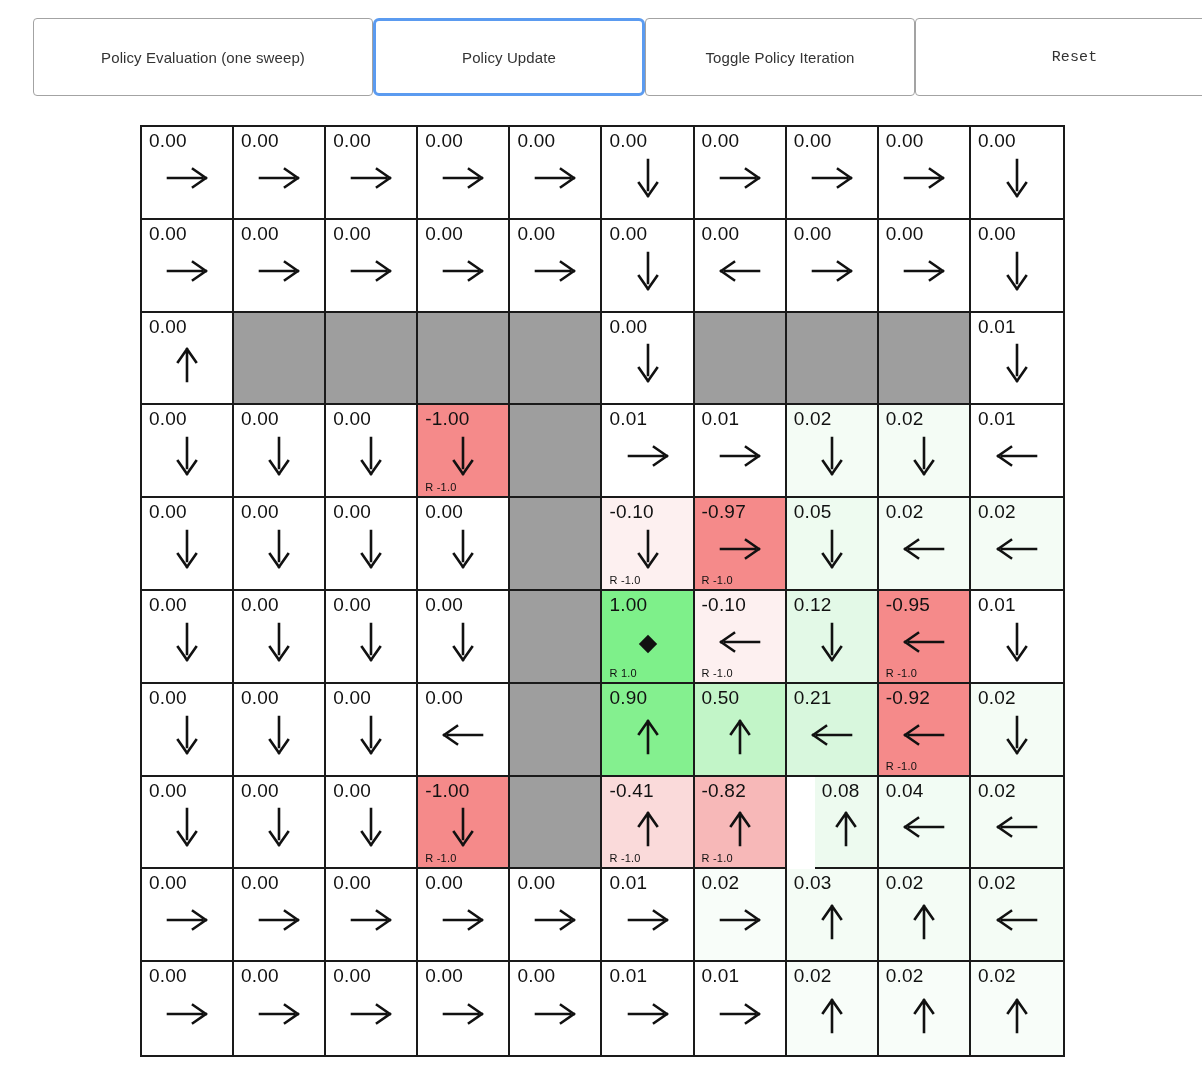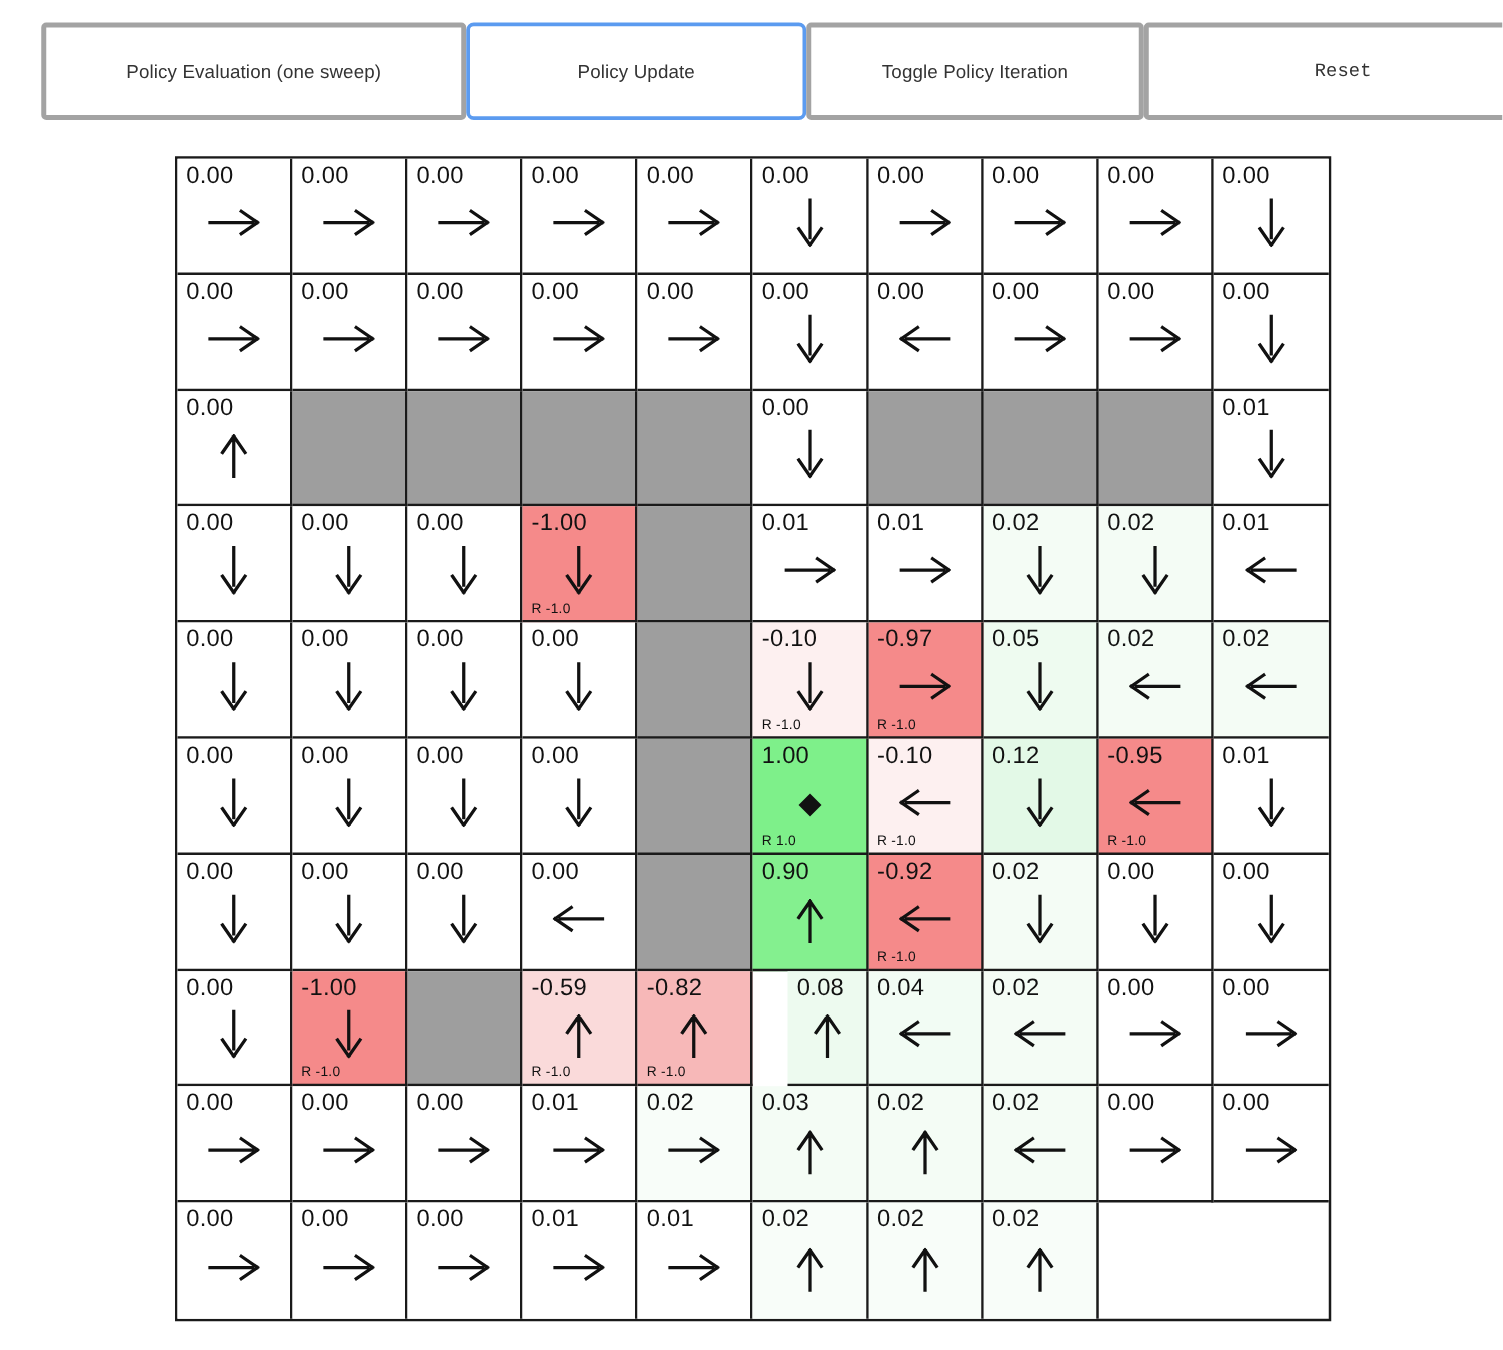--- a/index.html
+++ b/index.html
@@ -23,21 +23,21 @@
     top: 18px;
     left: 33px;
     width: 1145px;
     height: 78px;
     display: flex;
     gap: 0px;
   }
   .tbtn {
     flex: 0 0 auto;
     background: #ffffff;
-    border: 4px solid #a3a3a3;
+    border: 1px solid #a3a3a3;
     border-radius: 4px;
     display: flex;
     align-items: center;
     justify-content: center;
     font-size: 15px;
     color: #333333;
     box-sizing: border-box;
     letter-spacing: 0.1px;
     cursor: pointer;
   }
@@ -574,20 +574,36 @@
         </div>
         <div class="cell wall"></div>
         <div class="cell" style="background: rgb(132, 240, 143);">
           <div class="val">0.90</div>
           <div class="arrow">
             <svg width="46" height="40" viewBox="0 0 46 40">
               <path d="M23 38 L23 8 M23 6 L14 19 M23 6 L32 19" stroke="#111" stroke-width="2.6" fill="none" stroke-linecap="square"></path>
             </svg>
           </div>
         </div>
+        <div class="cell" style="background: rgb(194, 245, 200);">
+          <div class="val">0.50</div>
+          <div class="arrow">
+            <svg width="46" height="40" viewBox="0 0 46 40">
+              <path d="M23 38 L23 8 M23 6 L14 19 M23 6 L32 19" stroke="#111" stroke-width="2.6" fill="none" stroke-linecap="square"></path>
+            </svg>
+          </div>
+        </div>
+        <div class="cell" style="background: rgb(216, 247, 221);">
+          <div class="val">0.21</div>
+          <div class="arrow">
+            <svg width="46" height="40" viewBox="0 0 46 40">
+              <path d="M42 20 L8 20 M4 20 L17 11 M4 20 L17 29" stroke="#111" stroke-width="2.6" fill="none" stroke-linecap="square"></path>
+            </svg>
+          </div>
+        </div>
         <div class="cell" style="background: rgb(245, 138, 138); padding-left: 27px;">
           <div class="val">-0.92</div>
           <div class="rew">R -1.0</div>
           <div class="arrow">
             <svg width="46" height="40" viewBox="0 0 46 40">
               <path d="M42 20 L8 20 M4 20 L17 11 M4 20 L17 29" stroke="#111" stroke-width="2.6" fill="none" stroke-linecap="square"></path>
             </svg>
           </div>
         </div>
         <div class="cell" style="background: rgb(244, 252, 245);">
@@ -626,21 +642,21 @@
           <div class="val">-1.00</div>
           <div class="rew">R -1.0</div>
           <div class="arrow">
             <svg width="46" height="40" viewBox="0 0 46 40">
               <path d="M23 2 L23 32 M23 38 L14 25 M23 38 L32 25" stroke="#111" stroke-width="2.6" fill="none" stroke-linecap="square"></path>
             </svg>
           </div>
         </div>
         <div class="cell wall"></div>
         <div class="cell" style="background: rgb(250, 218, 218);">
-          <div class="val">-0.59</div>
+          <div class="val">-0.41</div>
           <div class="rew">R -1.0</div>
           <div class="arrow">
             <svg width="46" height="40" viewBox="0 0 46 40">
               <path d="M23 38 L23 8 M23 6 L14 19 M23 6 L32 19" stroke="#111" stroke-width="2.6" fill="none" stroke-linecap="square"></path>
             </svg>
           </div>
         </div>
         <div class="cell" style="background: rgb(247, 184, 184);">
           <div class="val">-0.82</div>
           <div class="rew">R -1.0</div>

